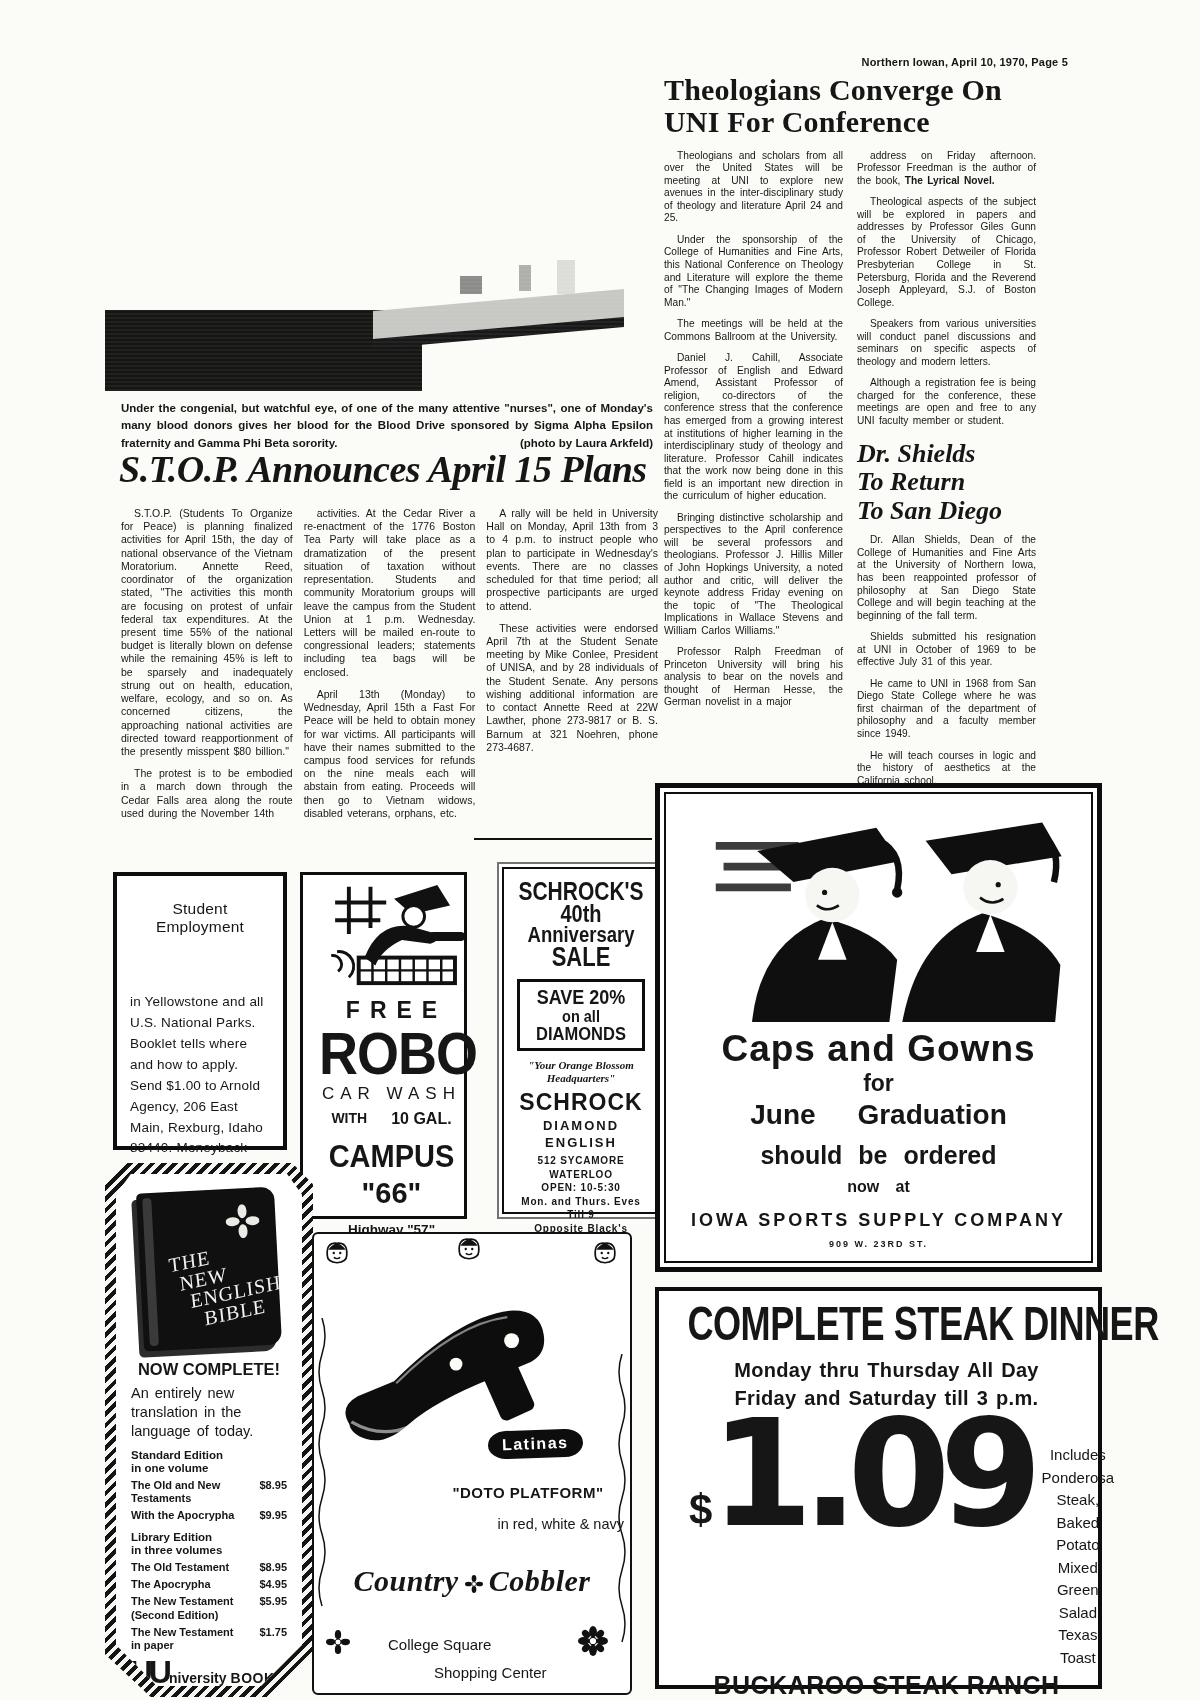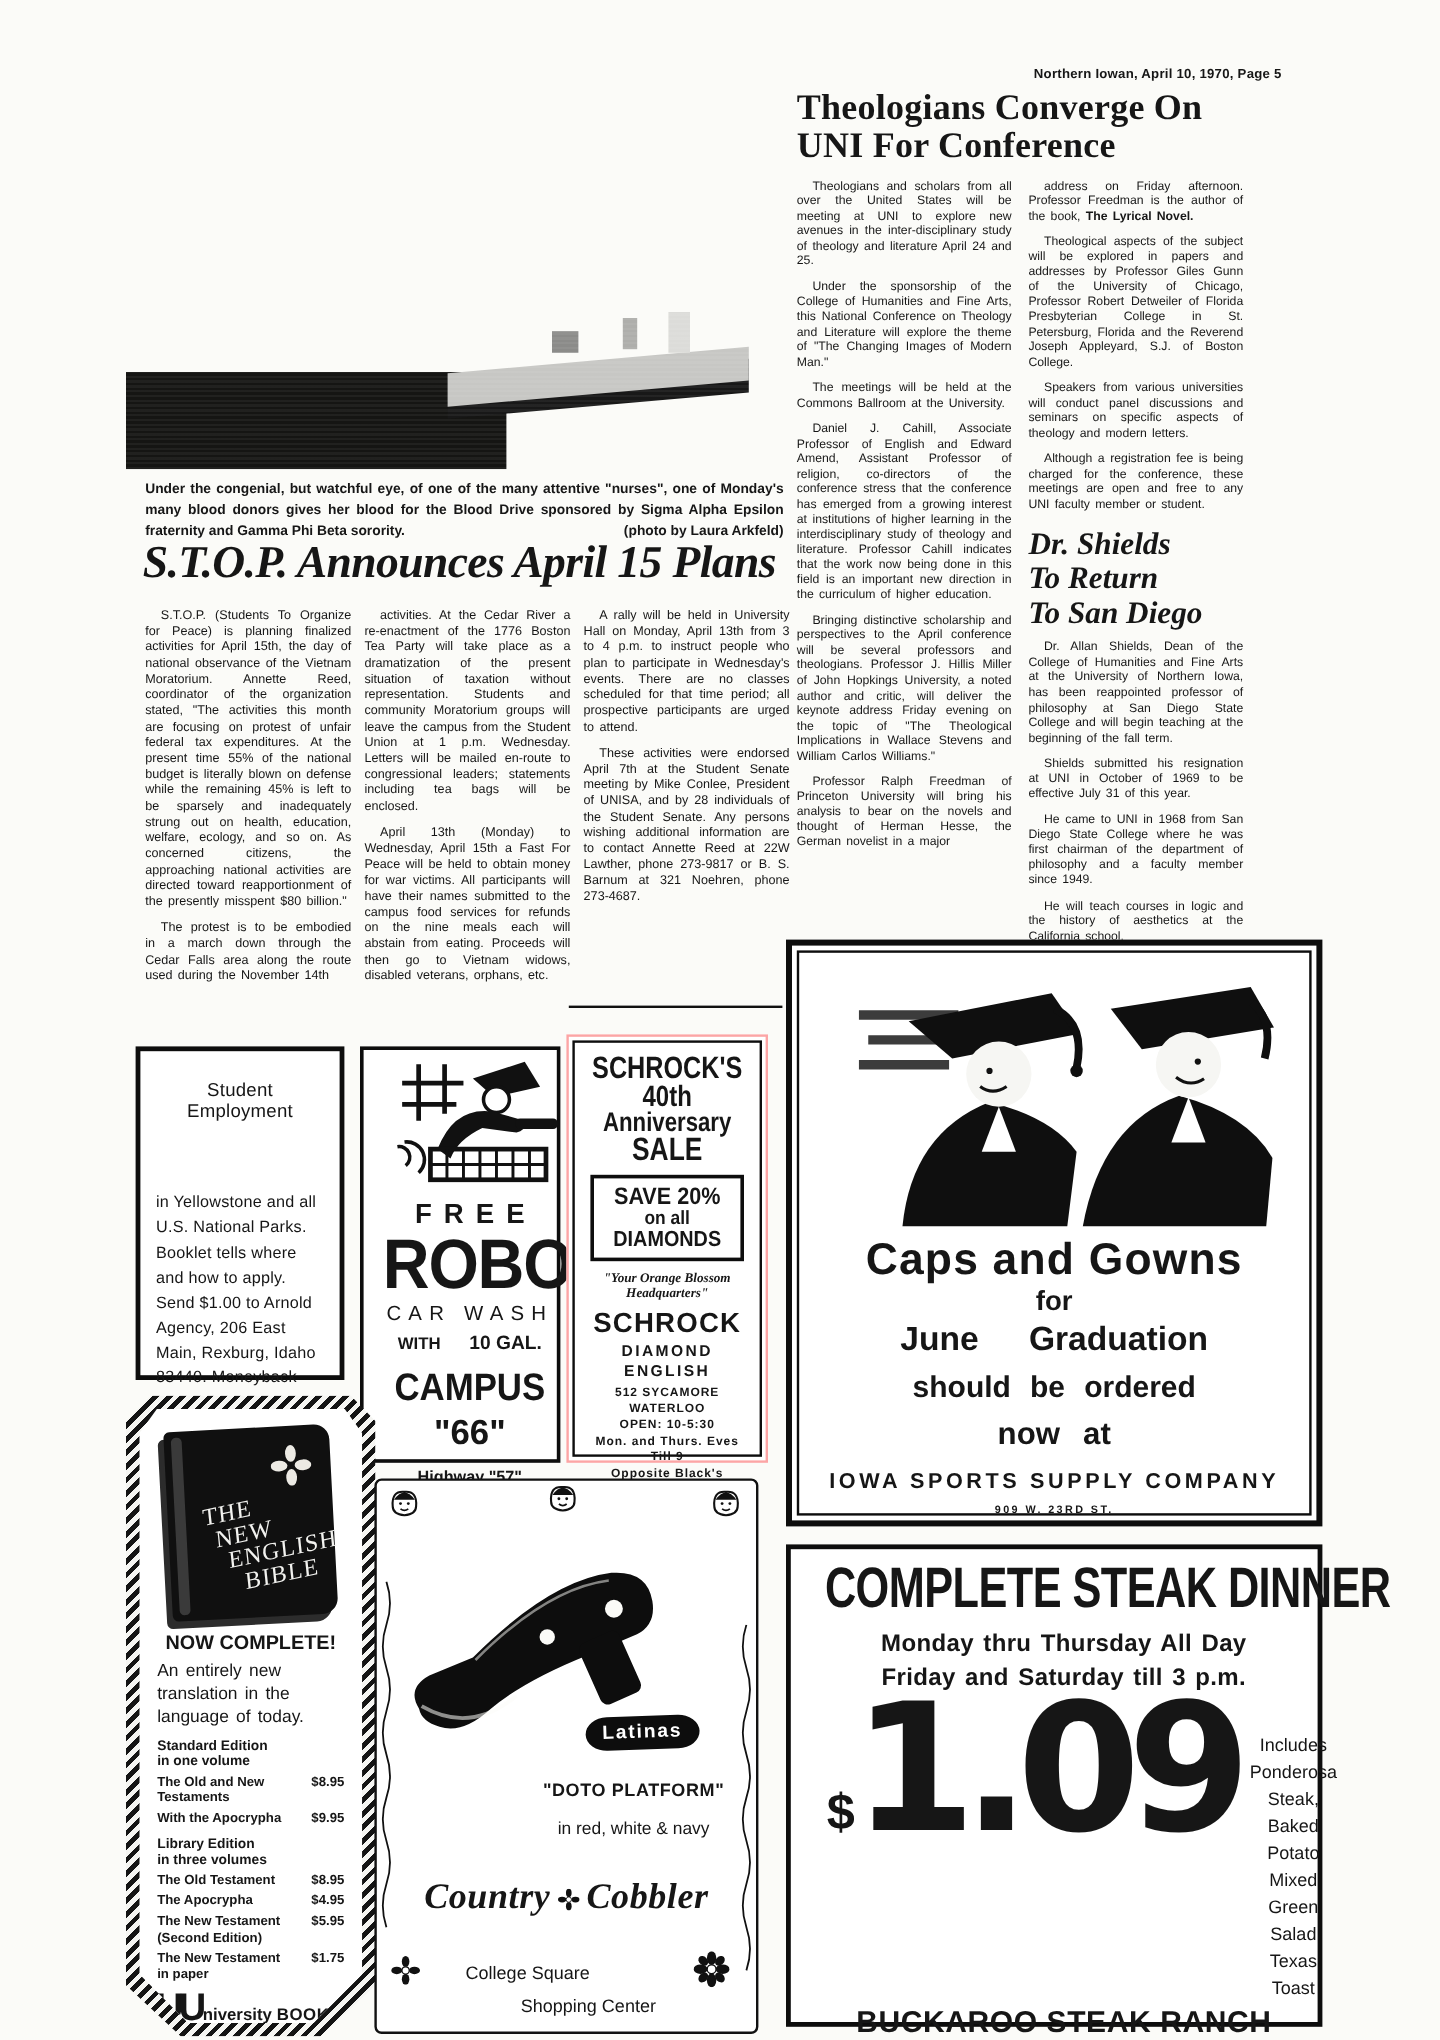--- a/index.html
+++ b/index.html
@@ -65,41 +65,41 @@
   .rb-free{font-size:23px;font-weight:800;letter-spacing:10px;margin-top:2px;text-indent:10px;}
   .rb-name{font-size:54px;font-weight:900;letter-spacing:-1px;line-height:1;
     transform:scaleY(1.08);margin-top:2px;}
   .rb-sub{font-size:17px;letter-spacing:6px;margin-top:4px;}
   .rb-with{display:flex;justify-content:center;gap:24px;margin-top:6px;font-weight:800;}
   .rb-with .w1{font-size:14px;} .rb-with .w2{font-size:16px;}
   .rb-campus{font-size:29px;font-weight:800;transform:scaleY(1.1);margin-top:12px;}
   .rb-66{font-size:29px;font-weight:800;margin-top:4px;}
   .rb-hwy{font-size:13.5px;font-weight:700;margin-top:12px;}
   
-  .ad-schrock{left:472px;top:862px;width:168px;height:357px;border:2px solid #fca5a5;padding:3px;}
+  .ad-schrock{left:497px;top:862px;width:168px;height:357px;border:2px solid #737373;padding:3px;}
   .sc-inner{border:2px solid #0d0d0d;height:100%;box-sizing:border-box;text-align:center;
     padding-top:10px;}
   .sc-big{font-weight:900;transform:scaleY(1.22);line-height:1.12;}
   .sc1{font-size:21px;} .sc2{font-size:20px;} .sc3{font-size:18.5px;} .sc4{font-size:22px;margin-bottom:9px;}
   .sc-box{width:118px;margin:0 auto;border:3px solid #0d0d0d;padding:5px 2px;}
   .sc-box div{font-weight:900;transform:scaleY(1.1);}
   .scb1{font-size:18px;} .scb2{font-size:14.5px;} .scb3{font-size:16.5px;}
   .sc-tag{font-family:"Liberation Serif","DejaVu Serif",serif;font-style:italic;font-weight:700;
     font-size:11px;line-height:1.2;margin-top:8px;}
   .sc-name{font-size:23px;font-weight:900;letter-spacing:1px;margin-top:3px;}
   .sc-sub{font-size:13px;font-weight:800;letter-spacing:2px;line-height:1.3;margin-top:2px;}
   .sc-small{font-size:10px;font-weight:800;letter-spacing:.8px;line-height:1.35;margin-top:3px;}
   
   .ad-caps{left:655px;top:783px;width:447px;height:489px;border:5px solid #0d0d0d;padding:4px;}
   .cp-inner{border:2px solid #0d0d0d;height:100%;box-sizing:border-box;text-align:center;overflow:hidden;}
   .cp-l1{font-size:37px;font-weight:800;letter-spacing:1px;margin-top:2px;}
   .cp-l2{font-size:23px;font-weight:800;margin-top:0;}
   .cp-l3{font-size:28px;font-weight:800;word-spacing:34px;margin-top:2px;}
   .cp-l4{font-size:25px;font-weight:800;word-spacing:9px;margin-top:10px;}
-  .cp-l5{font-size:26px;font-weight:800;word-spacing:12px;margin-top:8px;}
+  .cp-l5{font-size:16px;font-weight:800;word-spacing:12px;margin-top:8px;}
   .cp-co{font-size:18px;font-weight:600;letter-spacing:3px;margin-top:14px;}
   .cp-addr{font-size:9px;font-weight:700;letter-spacing:2px;margin-top:8px;}
   
   .ad-bible{left:105px;top:1163px;width:192px;height:534px;
     background:repeating-linear-gradient(135deg,#141414 0 4px,#f5f5f2 4px 8px);
     clip-path:polygon(10% 0,90% 0,100% 4%,100% 92%,78% 100%,22% 100%,0 92%,0 4%);}
   .bb-inner{position:absolute;inset:11px;background:#fff;
     clip-path:polygon(8% 0,92% 0,100% 4%,100% 92%,78% 100%,22% 100%,0 92%,0 4%);
     padding:14px 15px 0;box-sizing:border-box;}
   .book{width:138px;height:158px;margin:2px auto 0;position:relative;background:#101010;
@@ -119,21 +119,21 @@
   .brow .bpx{margin-left:auto;font-weight:700;}
   .ub-logo{display:flex;align-items:baseline;justify-content:center;margin-top:8px;font-weight:800;}
   .uu{font-size:32px;letter-spacing:-4px;line-height:.8;}
   .uni{font-size:14px;margin-left:1px;}
   .bsup{font-size:14px;margin-left:4px;letter-spacing:.5px;}
   
   .ad-cobbler{left:312px;top:1232px;width:320px;height:463px;border:2px solid #111;
     border-radius:6px;overflow:hidden;}
   .cb-doto{position:absolute;left:118px;top:250px;width:192px;text-align:center;
     font-size:15px;font-weight:600;letter-spacing:.5px;}
-  .cb-colors{position:absolute;left:118px;top:282px;width:192px;text-align:center;
+  .cb-colors{position:absolute;left:118px;top:282px;width:192px;text-align:right;
     font-size:14.5px;font-weight:500;}
   .cb-script{position:absolute;left:0;top:330px;width:100%;text-align:center;
     font-family:"Liberation Serif","DejaVu Serif",serif;font-style:italic;font-weight:700;
     font-size:30px;letter-spacing:.5px;}
   .cb-loc1{position:absolute;left:46px;top:402px;font-size:15px;font-weight:500;margin-left:28px;}
   .cb-loc2{position:absolute;left:120px;top:430px;font-size:15px;font-weight:500;}
   .cb-bubble{position:absolute;left:174px;top:196px;background:#0d0d0d;color:#fff;
     border-radius:18px/14px;padding:5px 14px;font-weight:800;font-size:16px;
     letter-spacing:1.5px;transform:rotate(-2deg);}
   .cb-shoe{position:absolute;left:16px;top:44px;}

